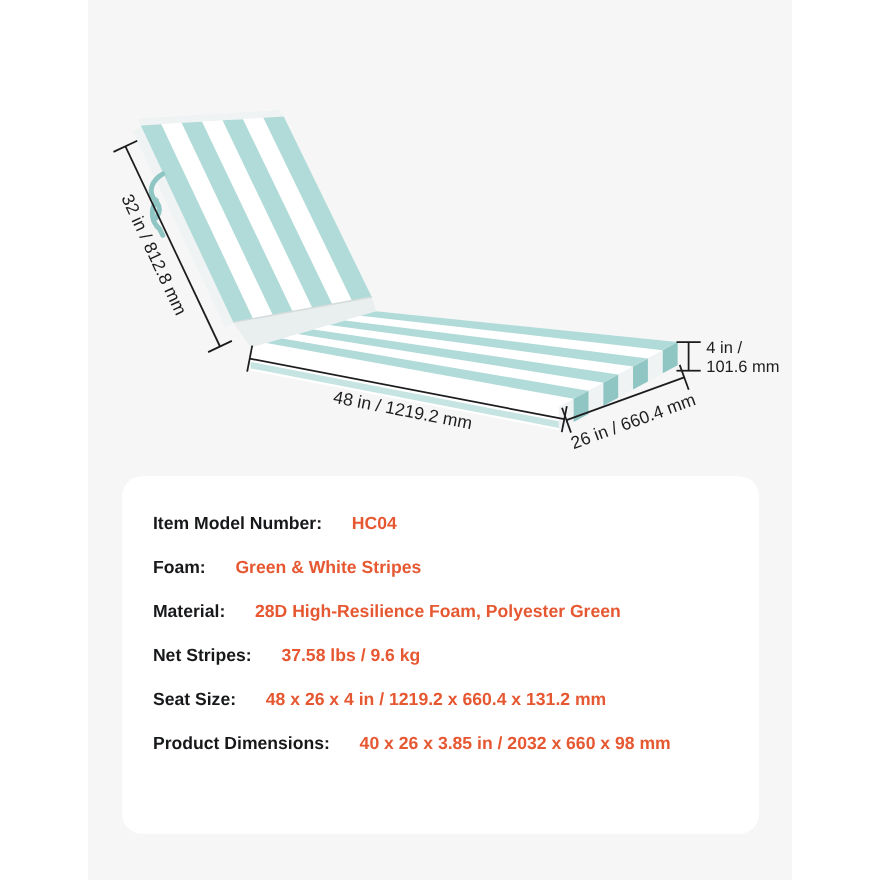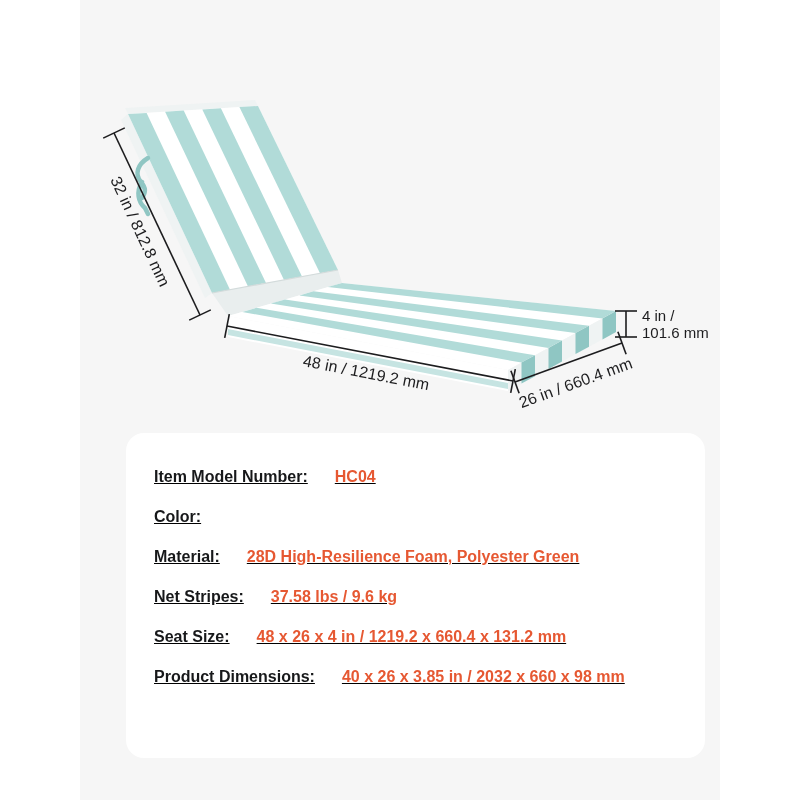--- a/index.html
+++ b/index.html
@@ -7,22 +7,22 @@
     --accent:#e65832; --text:#17181a; --dim:#1d1d1f;
     --stripe-teal:#b1dbd8; --stripe-teal-side:#8fc6c3; --stripe-teal-soft:#c6e4e2;
     --stripe-white:#ffffff; --side-white:#eff3f3; --fold-shadow:#e9eeee;
   }
   *{margin:0;padding:0;box-sizing:border-box;}
   html,body{width:800px;height:800px;background:var(--page-bg);
     font-family:"Liberation Sans","DejaVu Sans",sans-serif;}
   .page{position:relative;width:800px;height:800px;background:var(--page-bg);overflow:hidden;}
   .content-bg{position:absolute;left:80px;top:0;width:640px;height:800px;background:var(--image-bg);}
   .product-svg{position:absolute;left:80px;top:0;width:640px;height:430px;}
-  .spec-panel{position:absolute;left:126px;top:433px;width:579px;height:325px;
-    background:var(--panel-bg);border-radius:18px;padding:24px 20px 0 28px;text-decoration:underline;}
+  .spec-panel{position:absolute;left:111px;top:433px;width:579px;height:325px;
+    background:var(--panel-bg);border-radius:18px;padding:24px 20px 0 28px;}
   .spec-row{height:40px;display:flex;align-items:center;font-size:16px;white-space:nowrap;}
   .spec-label{color:var(--text);font-weight:600;}
   .spec-value{color:var(--accent);font-weight:700;margin-left:7px;padding-left:20px;}
   
   .face-white{fill:var(--stripe-white);}
   .st-teal{fill:var(--stripe-teal);}
   .st-teal-side{fill:var(--stripe-teal-side);}
   .side-white{fill:var(--side-white);}
   .front-strip{fill:var(--stripe-teal-soft);}
   .fold{fill:var(--fold-shadow);}
@@ -110,21 +110,22 @@
       <text class="dim-text dim-text-sm" x="562" y="338">101.6 mm</text>
     </g>
   </svg>
 
   <div class="spec-panel">
     <div class="spec-row">
       <span class="spec-label">Item Model Number:</span>
       <span class="spec-value">HC04</span>
     </div>
     <div class="spec-row">
-      <span class="spec-label">Color:</span>
+      <span class="spec-label">Foam:</span>
+      <span class="spec-value">Green &amp; White Stripes</span>
     </div>
     <div class="spec-row">
       <span class="spec-label">Material:</span>
       <span class="spec-value">28D High-Resilience Foam, Polyester Green</span>
     </div>
     <div class="spec-row">
       <span class="spec-label">Net Stripes:</span>
       <span class="spec-value">37.58 lbs / 9.6 kg</span>
     </div>
     <div class="spec-row">

